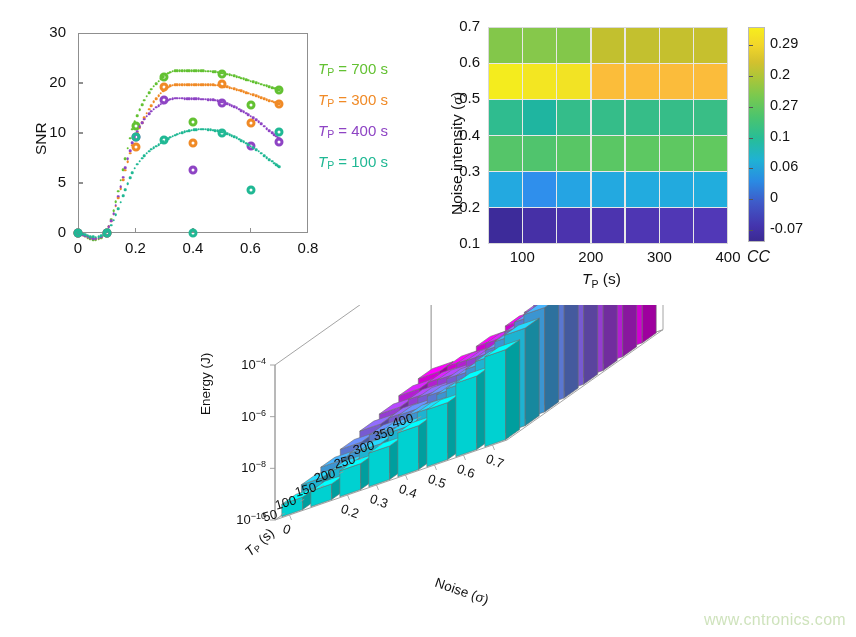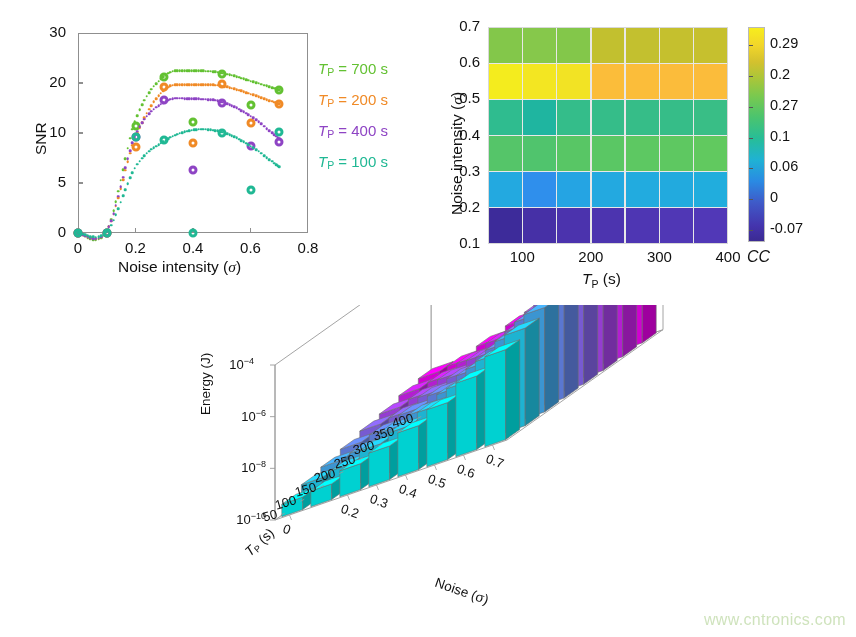--- a/index.html
+++ b/index.html
@@ -82,23 +82,20 @@
       <div class="tick" style="left:78px;top:239px;transform:translateX(-50%);">0</div>
       <div class="tick" style="left:135.5px;top:239px;transform:translateX(-50%);">0.2</div>
       <div style="position:absolute;left:134.8px;top:228px;width:1.4px;height:5px;background:#8f8f8f;"></div>
       <div class="tick" style="left:193px;top:239px;transform:translateX(-50%);">0.4</div>
       <div style="position:absolute;left:192.3px;top:228px;width:1.4px;height:5px;background:#8f8f8f;"></div>
       <div class="tick" style="left:250.50000000000003px;top:239px;transform:translateX(-50%);">0.6</div>
       <div style="position:absolute;left:249.80000000000004px;top:228px;width:1.4px;height:5px;background:#8f8f8f;"></div>
       <div class="tick" style="left:308px;top:239px;transform:translateX(-50%);">0.8</div>
     </div>
 
-  <div class="axlabel" style="left:118px;top:258px;">
-    <span>Noise intensity (</span><i style="font-family:'Liberation Serif',serif;">σ</i><span>)</span>
-  </div>
 
   <div id="a-data" style="position:absolute;left:78px;top:33px;width:230px;height:200px;">
       <div class="a-dot" style="left:0px;bottom:0px;background:#63c132;"></div>
       <div class="a-dot" style="left:1.3707775290046815px;bottom:-0.24382169753715743px;background:#63c132;"></div>
       <div class="a-dot" style="left:3.0833482597191124px;bottom:-1.0204697740688005px;background:#63c132;"></div>
       <div class="a-dot" style="left:5.089539995929167px;bottom:-2.15065988194587px;background:#63c132;"></div>
       <div class="a-dot" style="left:7.341180541420721px;bottom:-3.4551076735192225px;background:#63c132;"></div>
       <div class="a-dot" style="left:9.790097699979645px;bottom:-4.754528801139827px;background:#63c132;"></div>
       <div class="a-dot" style="left:12.388119275391817px;bottom:-5.869638917158568px;background:#63c132;"></div>
       <div class="a-dot" style="left:15.087073071443108px;bottom:-6.6211536739263295px;background:#63c132;"></div>
@@ -467,21 +464,21 @@
       <div class="a-pt" style="left:57.5px;bottom:96px;border-color:#20b894;"></div>
       <div class="a-pt" style="left:86.24999999999999px;bottom:93px;border-color:#20b894;"></div>
       <div class="a-pt" style="left:115px;bottom:0px;border-color:#20b894;"></div>
       <div class="a-pt" style="left:143.75px;bottom:100px;border-color:#20b894;"></div>
       <div class="a-pt" style="left:172.49999999999997px;bottom:43px;border-color:#20b894;"></div>
       <div class="a-pt" style="left:201.24999999999997px;bottom:101px;border-color:#20b894;"></div>
     </div>
 
   <div id="a-legend">
       <div class="a-leg" style="left:318px;top:60px;color:#63c132;"><span>T</span><sub>P</sub><span class="nrm"> = 700 s</span></div>
-      <div class="a-leg" style="left:318px;top:91px;color:#f08a26;"><span>T</span><sub>P</sub><span class="nrm"> = 200 s</span></div>
+      <div class="a-leg" style="left:318px;top:91px;color:#f08a26;"><span>T</span><sub>P</sub><span class="nrm"> = 300 s</span></div>
       <div class="a-leg" style="left:318px;top:122px;color:#8e44c4;"><span>T</span><sub>P</sub><span class="nrm"> = 400 s</span></div>
       <div class="a-leg" style="left:318px;top:153px;color:#20b894;"><span>T</span><sub>P</sub><span class="nrm"> = 100 s</span></div>
     </div>
 </div>
 
 <div class="fig" id="panelB">
 
   <div class="axlabel rot90" style="left:18px;top:215px;">
     <span>Noise intensity (</span><i style="font-family:'Liberation Serif',serif;">σ</i><span>)</span>
   </div>
@@ -786,21 +783,21 @@
       <line x1="196.5" y1="180" x2="198.5" y2="185" stroke="#9a9a9a" stroke-width="0.8"></line>
       <line x1="225.5" y1="170" x2="227.5" y2="175" stroke="#9a9a9a" stroke-width="0.8"></line>
       <line x1="254.5" y1="160" x2="256.5" y2="165" stroke="#9a9a9a" stroke-width="0.8"></line>
       <line x1="283.5" y1="150" x2="285.5" y2="155" stroke="#9a9a9a" stroke-width="0.8"></line>
       <line x1="312.5" y1="140" x2="314.5" y2="145" stroke="#9a9a9a" stroke-width="0.8"></line>
     </svg>
 
   <div class="c-txt" style="left:18px;top:110px;transform-origin:0 0;transform:rotate(-90deg);font-size:13.5px;">Energy (J)</div>
 
   <div id="c-zticks">
-      <div class="c-txt" style="left:74px;top:51px;transform:translateX(-100%);text-align:right;">10<sup>−4</sup></div>
+      <div class="c-txt" style="left:86px;top:51px;transform:translateX(-100%);text-align:right;">10<sup>−4</sup></div>
       <div class="c-txt" style="left:86px;top:102.66666666666667px;transform:translateX(-100%);">10<sup>−6</sup></div>
       <div class="c-txt" style="left:86px;top:154.33333333333334px;transform:translateX(-100%);">10<sup>−8</sup></div>
       <div class="c-txt" style="left:86px;top:206px;transform:translateX(-100%);">10<sup>−10</sup></div>
     </div>
   <div id="c-yticks">
       <div class="c-txt" style="left:96.75px;top:201.1px;transform:translateX(-100%) rotate(-16deg);transform-origin:100% 50%;">50</div>
       <div class="c-txt" style="left:116.25px;top:187.3px;transform:translateX(-100%) rotate(-16deg);transform-origin:100% 50%;">100</div>
       <div class="c-txt" style="left:135.75px;top:173.5px;transform:translateX(-100%) rotate(-16deg);transform-origin:100% 50%;">150</div>
       <div class="c-txt" style="left:155.25px;top:159.7px;transform:translateX(-100%) rotate(-16deg);transform-origin:100% 50%;">200</div>
       <div class="c-txt" style="left:174.75px;top:145.9px;transform:translateX(-100%) rotate(-16deg);transform-origin:100% 50%;">250</div>

